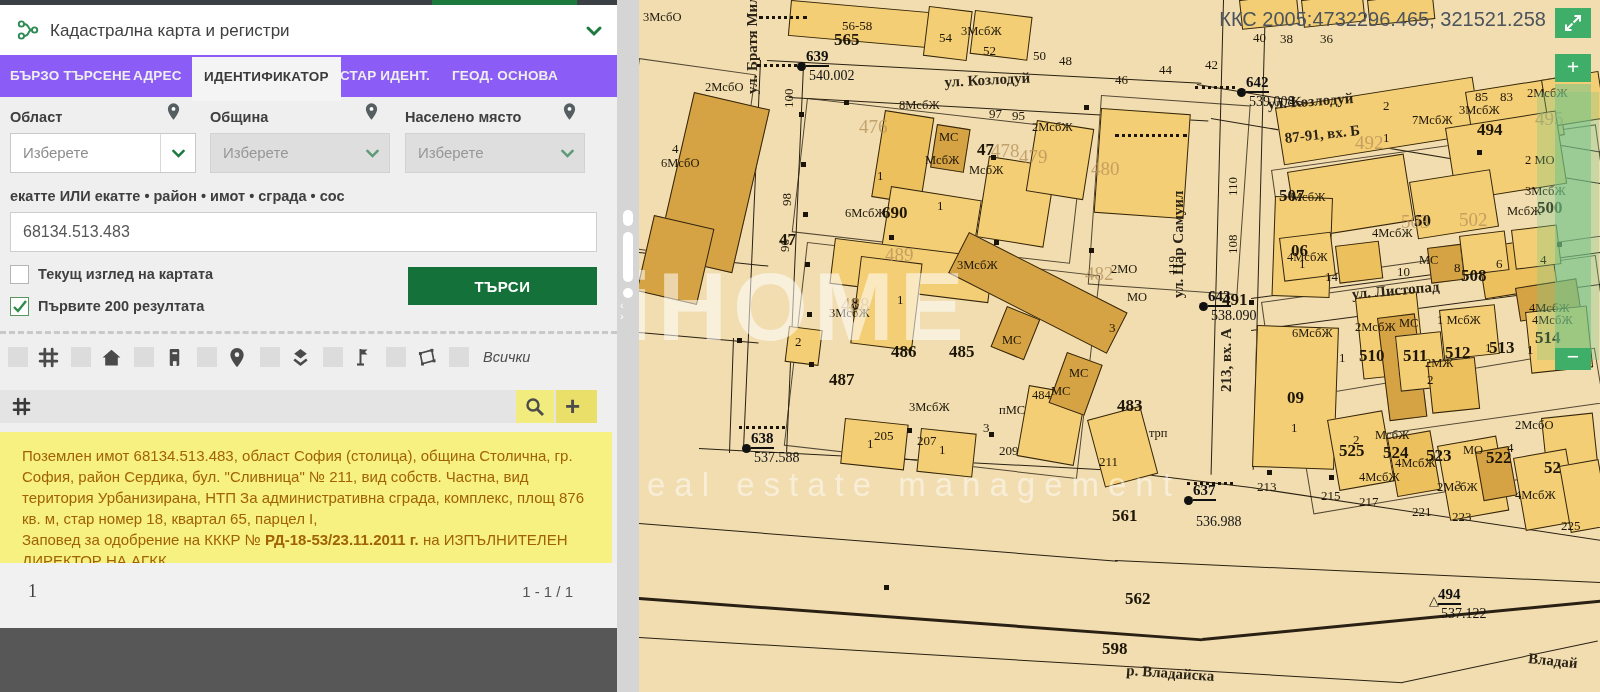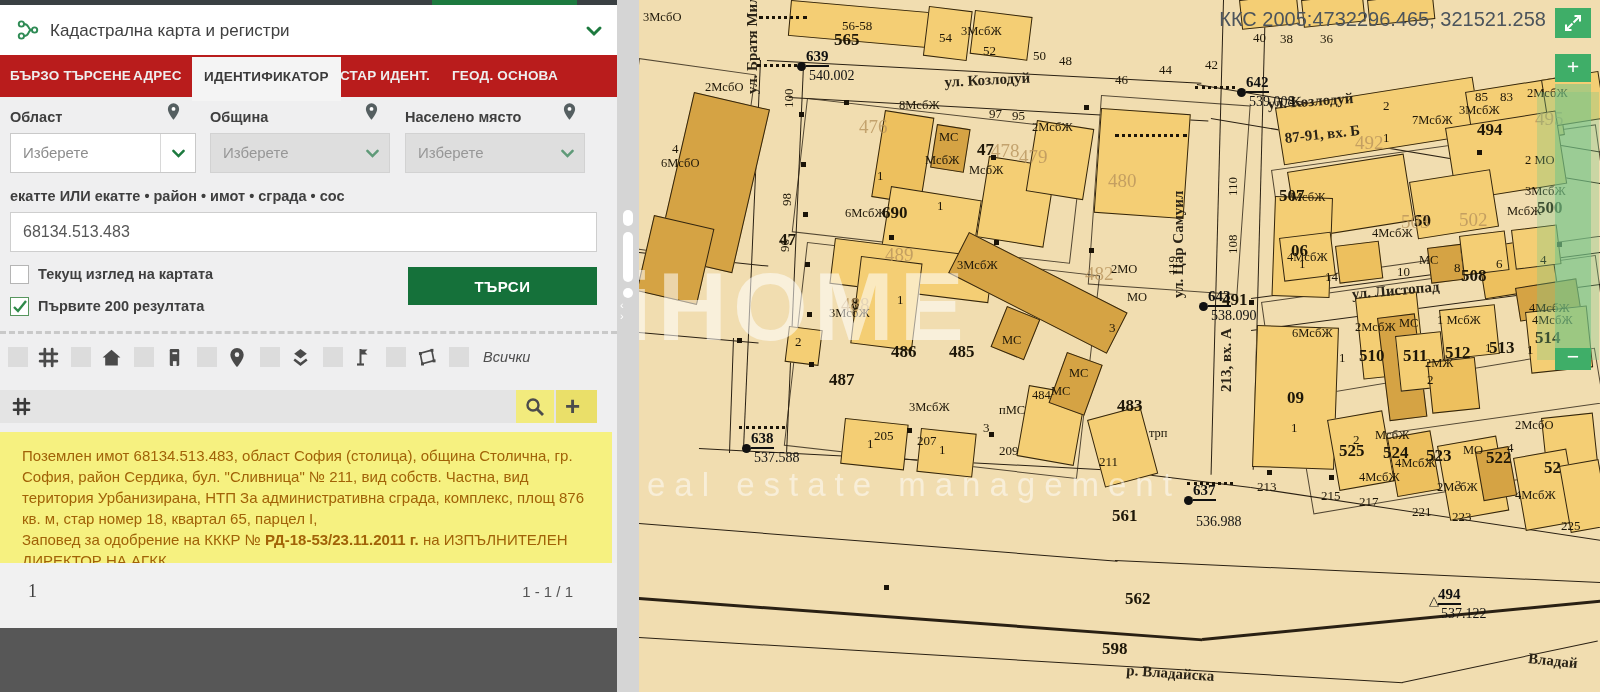--- a/index.html
+++ b/index.html
@@ -5,21 +5,21 @@
   html,body{margin:0;padding:0;background:#e8e8e8;font-family:"Liberation Sans",sans-serif;}
   #app{position:relative;width:1600px;height:692px;overflow:hidden;background:#f0eff0;}
   
   #panel{position:absolute;left:0;top:0;width:617px;height:692px;background:#efeff0;}
   #topstrip{position:absolute;left:0;top:0;width:617px;height:5px;background:#3a4043;}
   #topstrip .grn{position:absolute;left:432px;top:0;width:145px;height:5px;background:#1d7a3f;}
   #hdr{position:absolute;left:0;top:5px;width:617px;height:50px;background:#fff;border-bottom:1px solid #d5d5d5;}
   #hdr .hicon{position:absolute;left:16px;top:13px;width:24px;height:24px;}
   #hdr .htitle{position:absolute;left:50px;top:16px;font-size:17px;color:#404040;}
   #hdr .hchev{position:absolute;left:584px;top:16px;width:20px;height:20px;}
-  #tabbar{position:absolute;left:0;top:55px;width:617px;height:42px;background:#b91c1c;padding-left:36px;}
+  #tabbar{position:absolute;left:0;top:55px;width:617px;height:42px;background:#8b5cf6;padding-left:36px;}
   .tab{position:absolute;top:0;height:42px;line-height:42px;font-size:13.5px;font-weight:bold;color:#eeeeee;letter-spacing:.2px;cursor:pointer;}
   .tab.active{background:#f4f4f4;color:#3a3a3a;top:2px;height:44px;line-height:40px;padding:0 12px;}
   .flabel{position:absolute;font-size:14.5px;font-weight:bold;color:#3f3f3f;}
   .pin{position:absolute;width:15px;height:19px;}
   .sel{position:absolute;height:40px;background:#fff;border:1px solid #c9c9c9;box-sizing:border-box;}
   .sel .ph{position:absolute;left:12px;top:10px;font-size:15px;color:#979797;}
   .sel .sarr{position:absolute;right:8px;top:11px;width:17px;height:17px;}
   .sel.dis{background:#dedede;border-color:#d2d2d2;}
   .sel.en .ph{color:#8d8d8d;}
   .sel.en{border-right:1px solid #c9c9c9;}
@@ -403,21 +403,21 @@
         <div class="ml pnum" style="left: 787px; top: 446px;">523</div>
         <div class="ml pnum" style="left: 847px; top: 448px;">522</div>
         <div class="ml pnum" style="left: 905px; top: 458px;">52</div>
         <div class="ml pnum" style="left: 338px; top: 140px;">47</div>
         <div class="ml pnum" style="left: 140px; top: 230px;">47</div>
         <div class="ml pnum" style="left: 583px; top: 290px;">491</div>
         <div class="ml pnum" style="left: 212px; top: 294px;">8</div>
         <div class="ml pnum" style="left: 775px; top: 211px;">50</div>
         <div class="ml faded" style="left: 220px; top: 116px;">476</div>
         <div class="ml faded" style="left: 380px; top: 146px;">479</div>
-        <div class="ml faded" style="left: 469px; top: 158px; margin-top: 12px;">480</div>
+        <div class="ml faded" style="left: 452px; top: 158px;">480</div>
         <div class="ml faded" style="left: 446px; top: 263px;">482</div>
         <div class="ml faded" style="left: 246px; top: 244px;">489</div>
         <div class="ml faded" style="left: 202px; top: 294px;">488</div>
         <div class="ml faded" style="left: 716px; top: 132px;">492</div>
         <div class="ml faded" style="left: 896px; top: 108px;">495</div>
         <div class="ml faded" style="left: 820px; top: 209px;">502</div>
         <div class="ml faded" style="left: 762px; top: 211px;">503</div>
         <div class="ml faded" style="left: 352px; top: 140px;">478</div>
         <div class="ml btype" style="left: 4px; top: 10px;">3МсбО</div>
         <div class="ml btype" style="left: 66px; top: 80px;">2МсбО</div>

